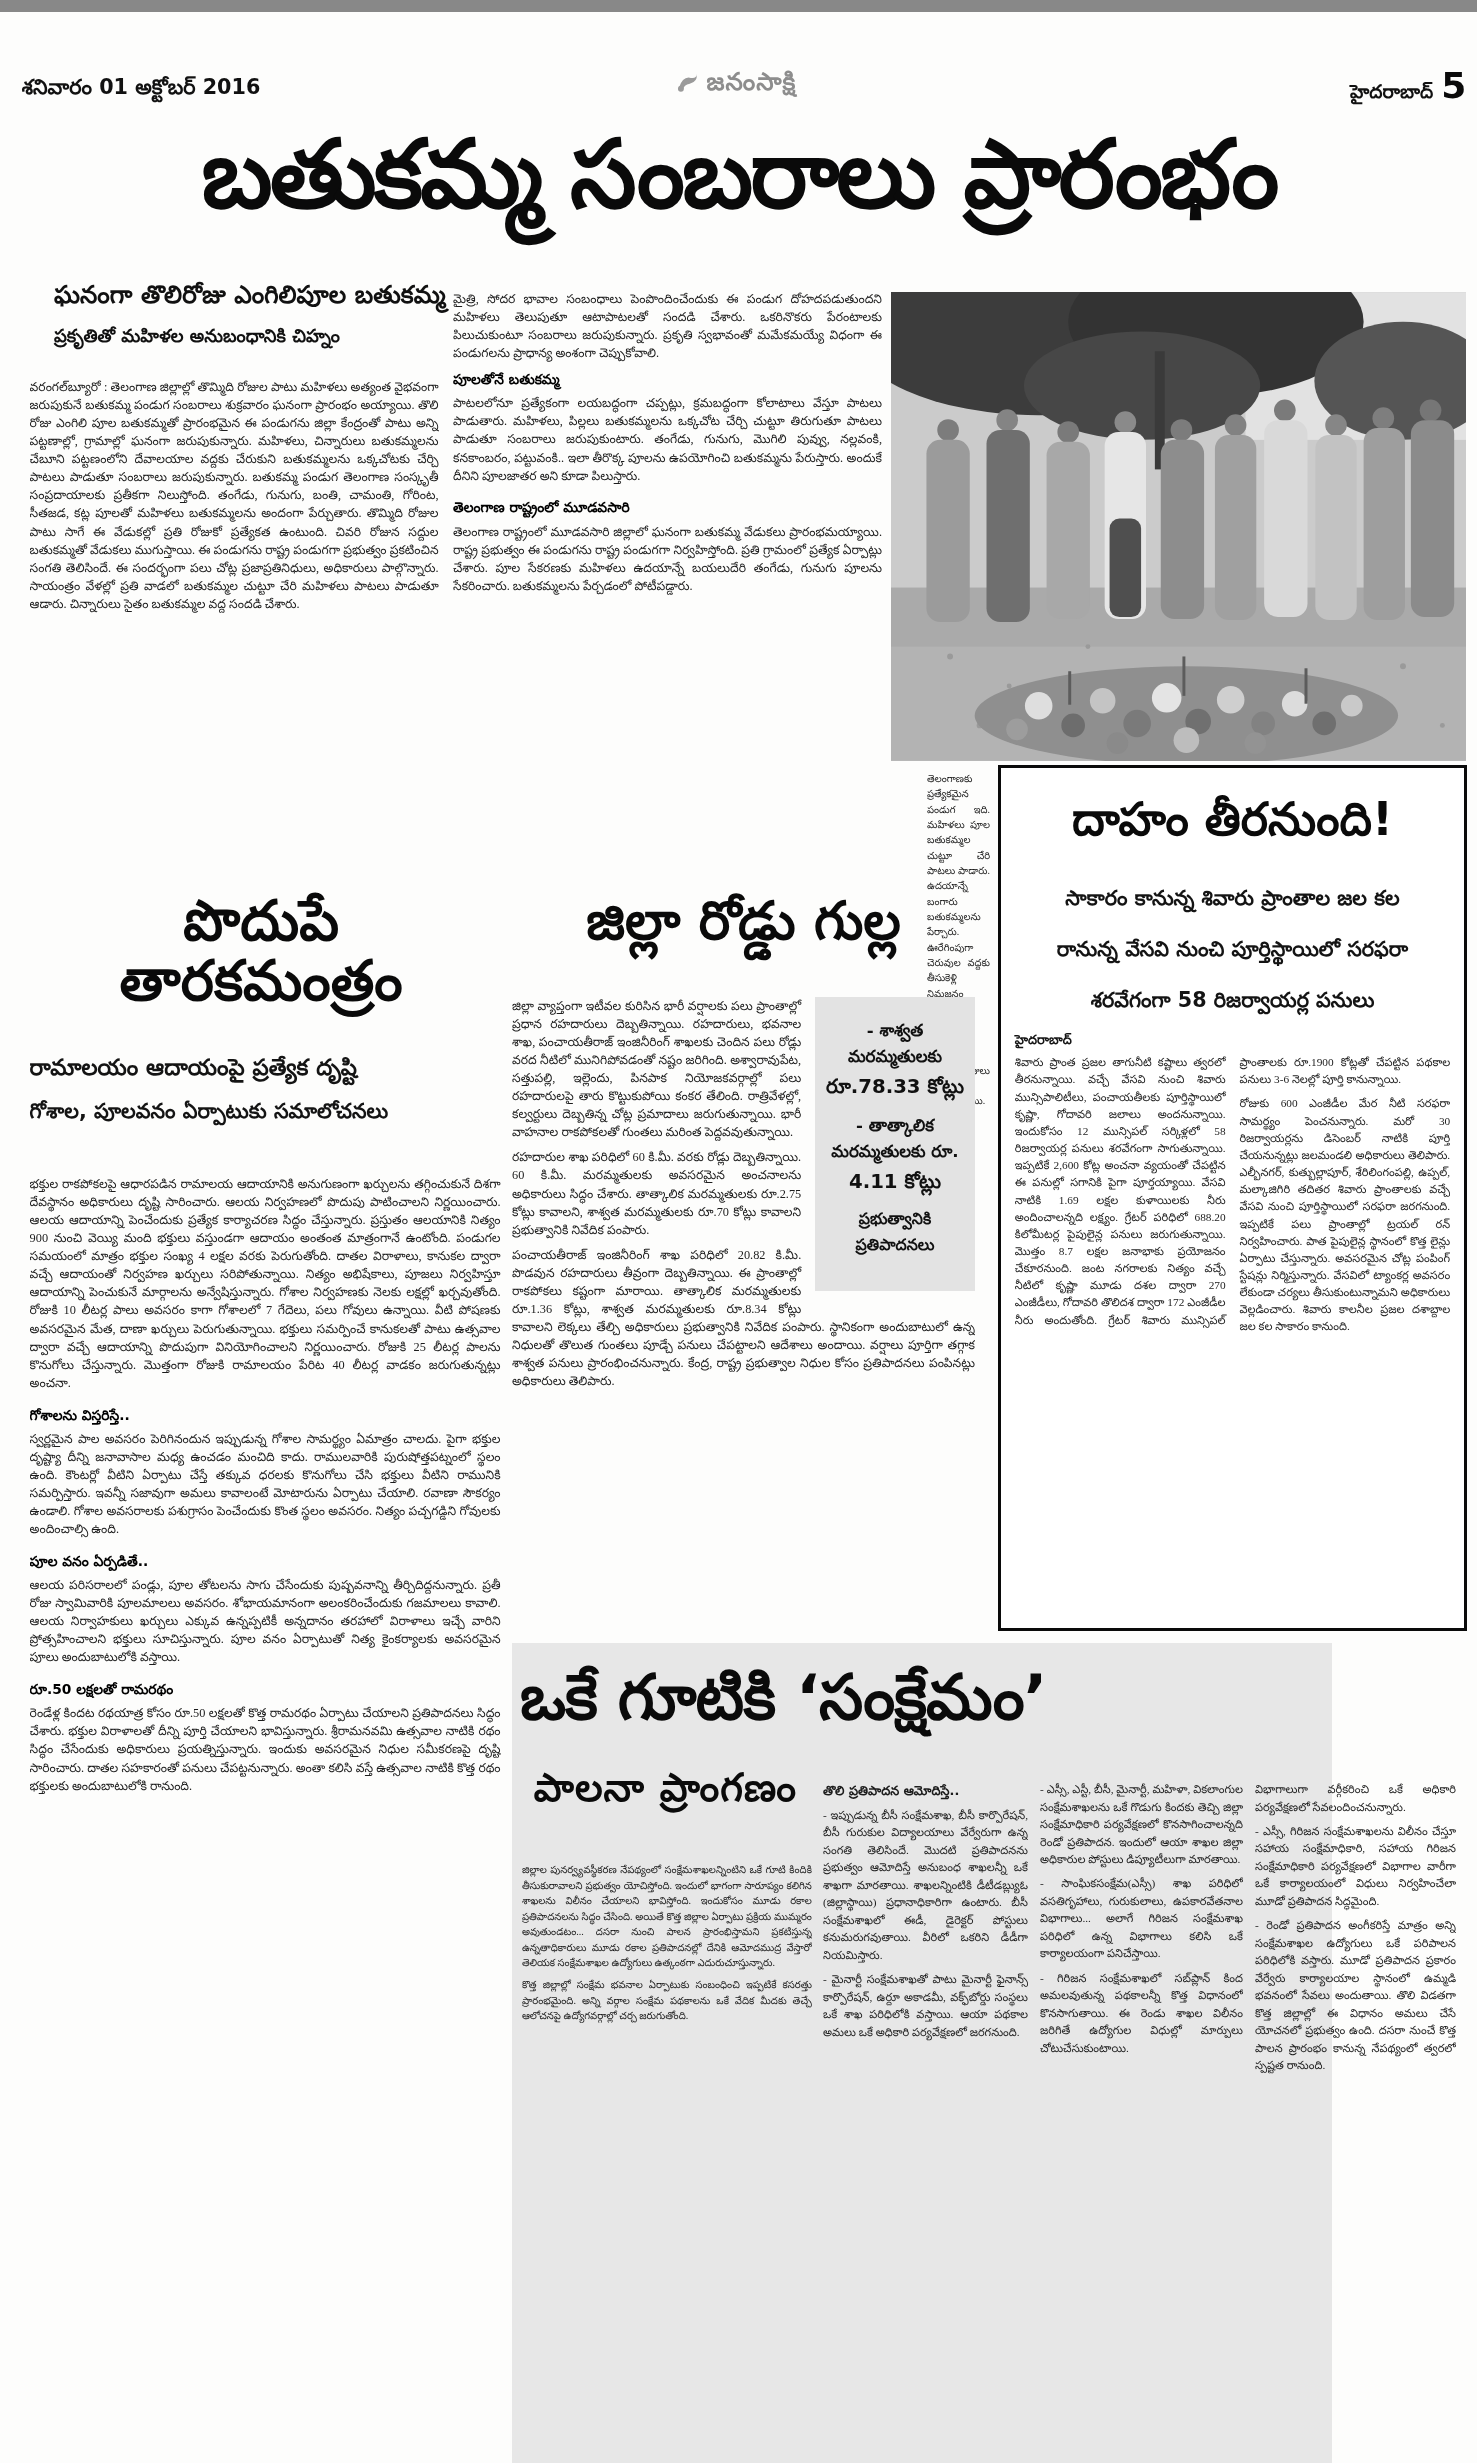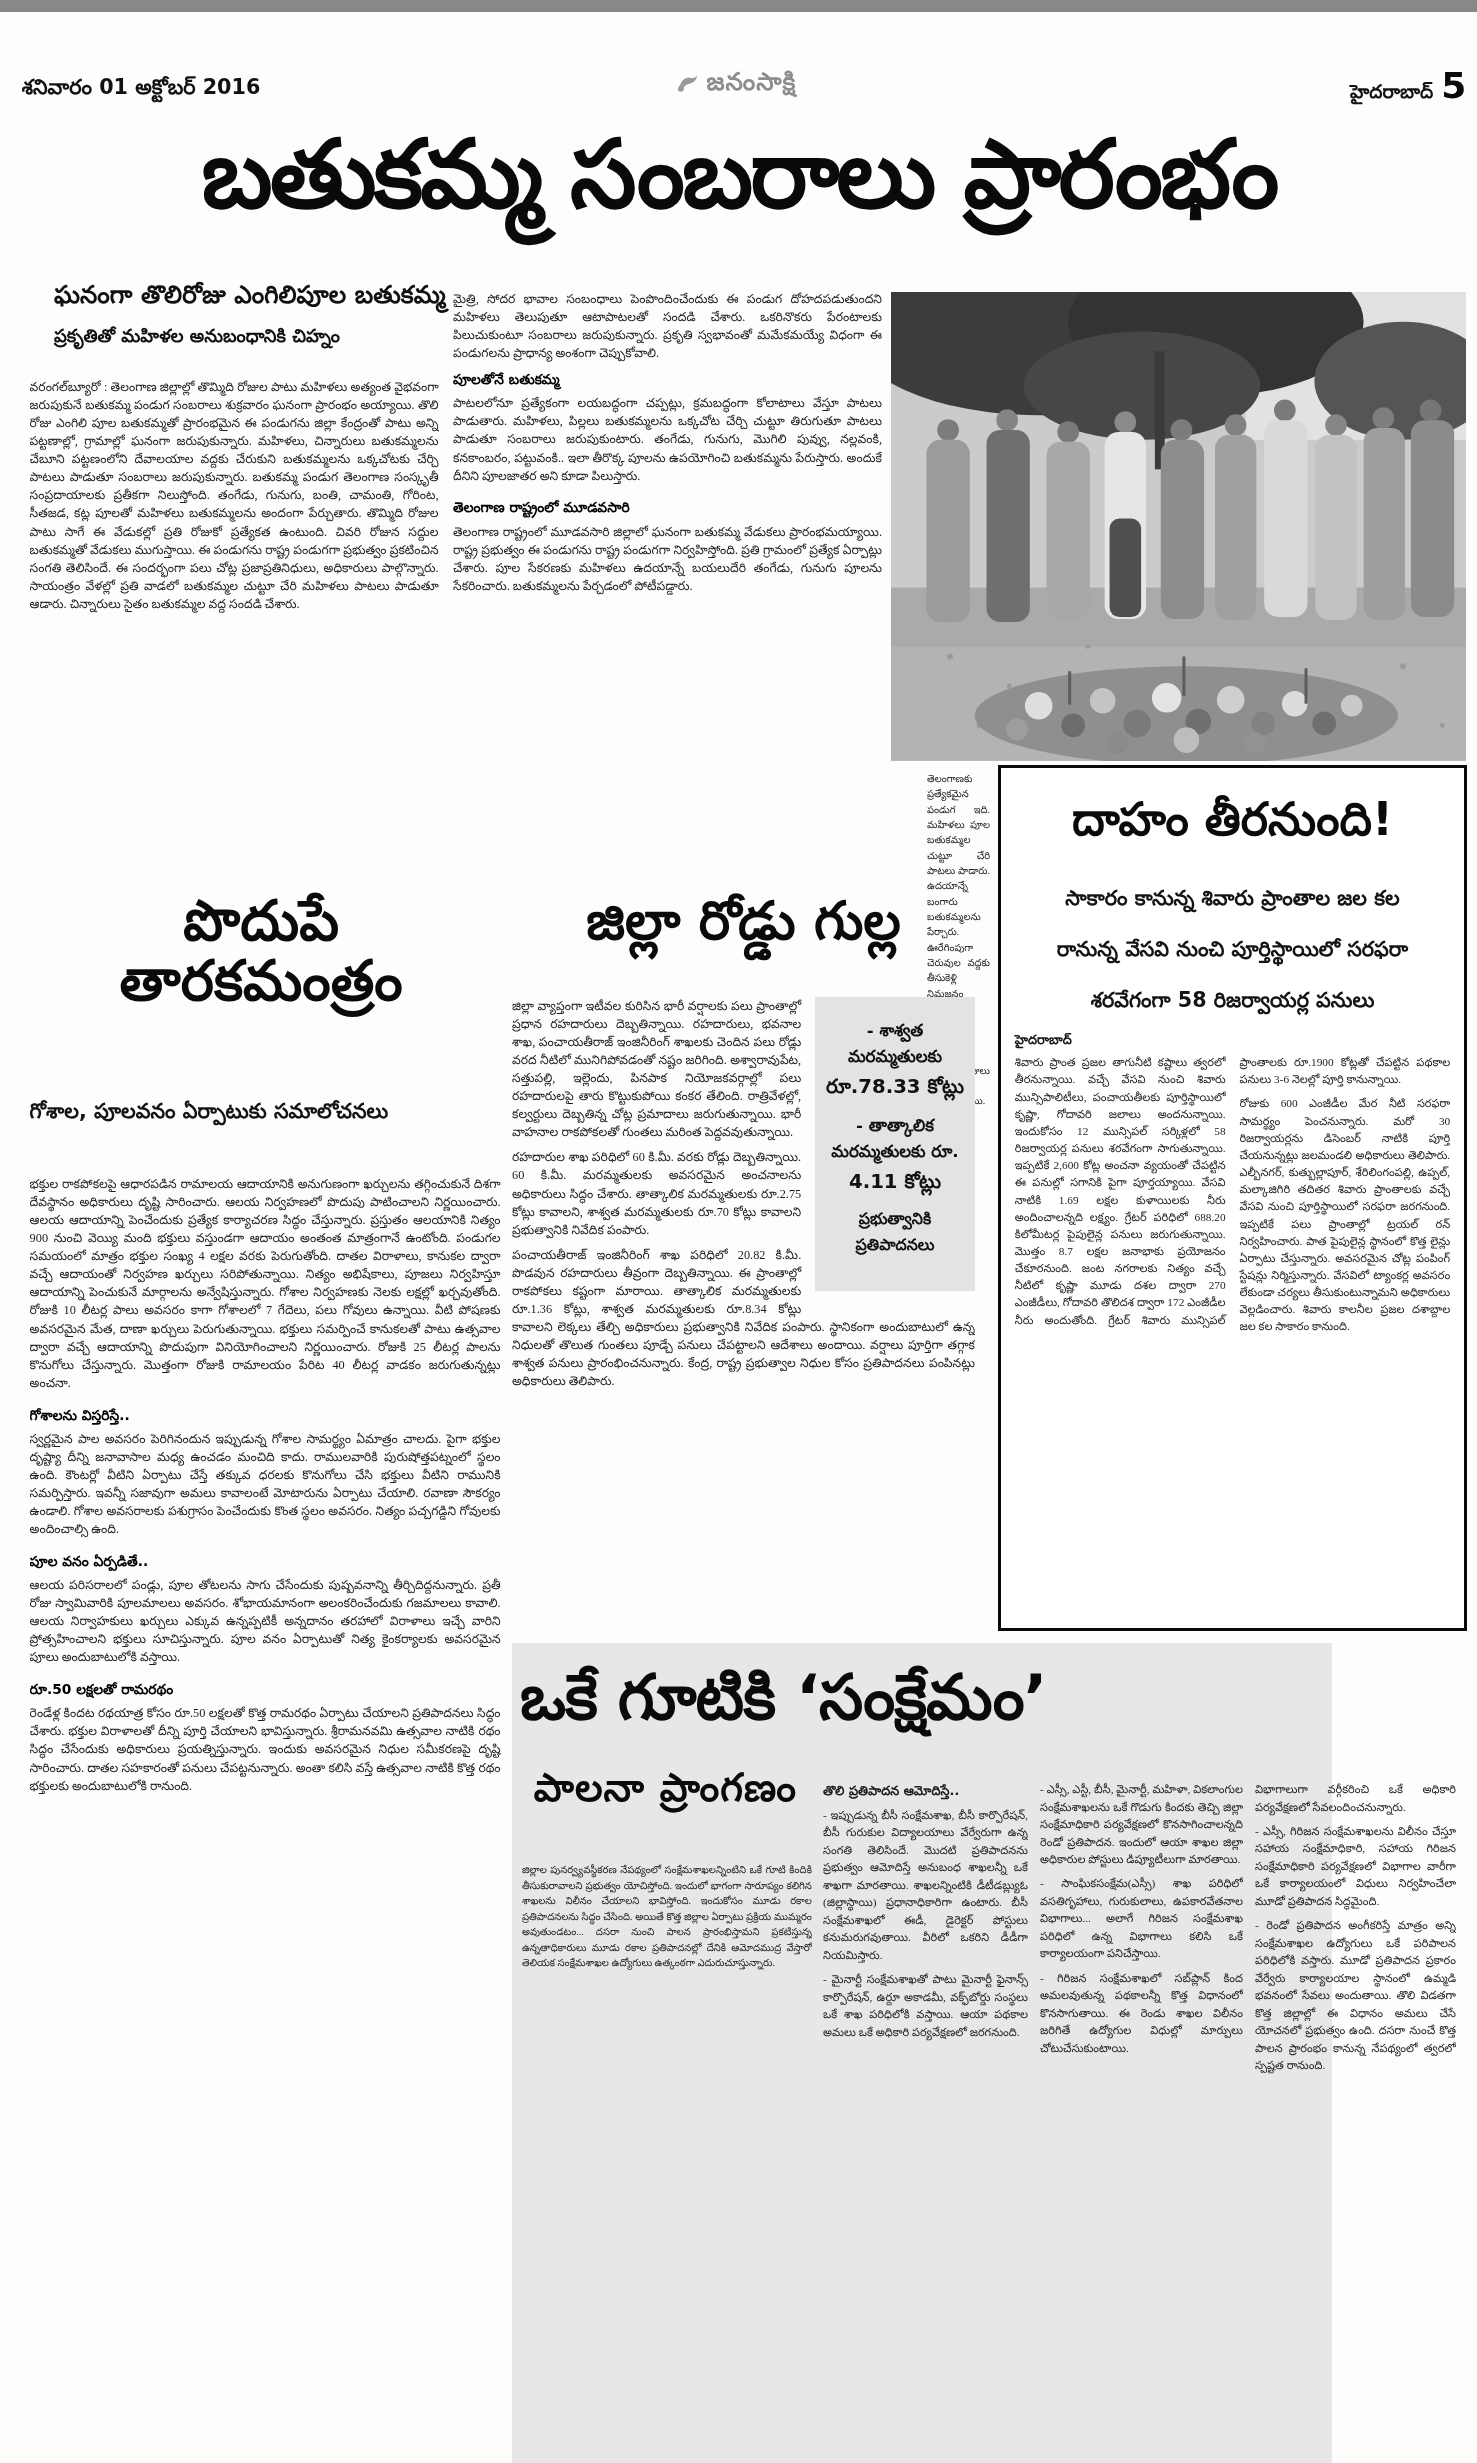--- a/index.html
+++ b/index.html
@@ -130,20 +130,21 @@
       </g>
     </svg>
   </div>
 
   <div class="abs body-txt" style="left:927px; top:759px; width:63px; height:859px; font-size:9.9px; line-height:1.55;">తెలంగాణకు ప్రత్యేకమైన పండుగ ఇది. మహిళలు పూల బతుకమ్మల చుట్టూ చేరి పాటలు పాడారు. ఉదయాన్నే బంగారు బతుకమ్మలను పేర్చారు. ఊరేగింపుగా చెరువుల వద్దకు తీసుకెళ్లి నిమజ్జనం చేశారు. వాడవాడలా సందడి నెలకొంది. తొమ్మిది రోజులు వేడుకలు జరగనున్నాయి.</div>
 
   <div class="abs hdl" style="left:29.6px; top:879px; width:463px; text-align:center; font-size:56px; line-height:1.08;">
     <div>పొదుపే</div>
     <div>తారకమంత్రం</div>
   </div>
+  <div class="abs deck" style="left:29.6px; top:1042px; width:463px; font-size:22.7px;">రామాలయం ఆదాయంపై ప్రత్యేక దృష్టి</div>
   <div class="abs deck" style="left:29.6px; top:1087px; width:463px; font-size:20.7px;">గోశాల, పూలవనం ఏర్పాటుకు సమాలోచనలు</div>
 
   <div class="abs body-txt" style="left:29.6px; top:1163px; width:471px; height:1325px;">
     <p>భక్తుల రాకపోకలపై ఆధారపడిన రామాలయ ఆదాయానికి అనుగుణంగా ఖర్చులను తగ్గించుకునే దిశగా దేవస్థానం అధికారులు దృష్టి సారించారు. ఆలయ నిర్వహణలో పొదుపు పాటించాలని నిర్ణయించారు. ఆలయ ఆదాయాన్ని పెంచేందుకు ప్రత్యేక కార్యాచరణ సిద్ధం చేస్తున్నారు. ప్రస్తుతం ఆలయానికి నిత్యం 900 నుంచి వెయ్యి మంది భక్తులు వస్తుండగా ఆదాయం అంతంత మాత్రంగానే ఉంటోంది. పండుగల సమయంలో మాత్రం భక్తుల సంఖ్య 4 లక్షల వరకు పెరుగుతోంది. దాతల విరాళాలు, కానుకల ద్వారా వచ్చే ఆదాయంతో నిర్వహణ ఖర్చులు సరిపోతున్నాయి. నిత్యం అభిషేకాలు, పూజలు నిర్వహిస్తూ ఆదాయాన్ని పెంచుకునే మార్గాలను అన్వేషిస్తున్నారు. గోశాల నిర్వహణకు నెలకు లక్షల్లో ఖర్చవుతోంది. రోజుకి 10 లీటర్ల పాలు అవసరం కాగా గోశాలలో 7 గేదెలు, పలు గోవులు ఉన్నాయి. వీటి పోషణకు అవసరమైన మేత, దాణా ఖర్చులు పెరుగుతున్నాయి. భక్తులు సమర్పించే కానుకలతో పాటు ఉత్సవాల ద్వారా వచ్చే ఆదాయాన్ని పొదుపుగా వినియోగించాలని నిర్ణయించారు. రోజుకి 25 లీటర్ల పాలను కొనుగోలు చేస్తున్నారు. మొత్తంగా రోజుకి రామాలయం పేరిట 40 లీటర్ల వాడకం జరుగుతున్నట్లు అంచనా.</p>
     <div class="sub-h">గోశాలను విస్తరిస్తే..</div>
     <p>స్వర్ణమైన పాల అవసరం పెరిగినందున ఇప్పుడున్న గోశాల సామర్థ్యం ఏమాత్రం చాలదు. పైగా భక్తుల దృష్ట్యా దీన్ని జనావాసాల మధ్య ఉంచడం మంచిది కాదు. రాములవారికి పురుషోత్తపట్నంలో స్థలం ఉంది. కౌంటర్లో వీటిని ఏర్పాటు చేస్తే తక్కువ ధరలకు కొనుగోలు చేసి భక్తులు వీటిని రామునికి సమర్పిస్తారు. ఇవన్నీ సజావుగా అమలు కావాలంటే మోటారును ఏర్పాటు చేయాలి. రవాణా సౌకర్యం ఉండాలి. గోశాల అవసరాలకు పశుగ్రాసం పెంచేందుకు కొంత స్థలం అవసరం. నిత్యం పచ్చగడ్డిని గోవులకు అందించాల్సి ఉంది.</p>
     <div class="sub-h">పూల వనం ఏర్పడితే..</div>
     <p>ఆలయ పరిసరాలలో పండ్లు, పూల తోటలను సాగు చేసేందుకు పుష్పవనాన్ని తీర్చిదిద్దనున్నారు. ప్రతీ రోజు స్వామివారికి పూలమాలలు అవసరం. శోభాయమానంగా అలంకరించేందుకు గజమాలలు కావాలి. ఆలయ నిర్వాహకులు ఖర్చులు ఎక్కువ ఉన్నప్పటికీ అన్నదానం తరహాలో విరాళాలు ఇచ్చే వారిని ప్రోత్సహించాలని భక్తులు సూచిస్తున్నారు. పూల వనం ఏర్పాటుతో నిత్య కైంకర్యాలకు అవసరమైన పూలు అందుబాటులోకి వస్తాయి.</p>
     <div class="sub-h">రూ.50 లక్షలతో రామరథం</div>
     <p>రెండేళ్ల కిందట రథయాత్ర కోసం రూ.50 లక్షలతో కొత్త రామరథం ఏర్పాటు చేయాలని ప్రతిపాదనలు సిద్ధం చేశారు. భక్తుల విరాళాలతో దీన్ని పూర్తి చేయాలని భావిస్తున్నారు. శ్రీరామనవమి ఉత్సవాల నాటికి రథం సిద్ధం చేసేందుకు అధికారులు ప్రయత్నిస్తున్నారు. ఇందుకు అవసరమైన నిధుల సమీకరణపై దృష్టి సారించారు. దాతల సహకారంతో పనులు చేపట్టనున్నారు. అంతా కలిసి వస్తే ఉత్సవాల నాటికి కొత్త రథం భక్తులకు అందుబాటులోకి రానుంది.</p>
@@ -175,20 +176,21 @@
       <p>రోజుకు 600 ఎంజీడీల మేర నీటి సరఫరా సామర్థ్యం పెంచనున్నారు. మరో 30 రిజర్వాయర్లను డిసెంబర్ నాటికి పూర్తి చేయనున్నట్లు జలమండలి అధికారులు తెలిపారు. ఎల్బీనగర్, కుత్బుల్లాపూర్, శేరిలింగంపల్లి, ఉప్పల్, మల్కాజిగిరి తదితర శివారు ప్రాంతాలకు వచ్చే వేసవి నుంచి పూర్తిస్థాయిలో సరఫరా జరగనుంది. ఇప్పటికే పలు ప్రాంతాల్లో ట్రయల్ రన్ నిర్వహించారు. పాత పైపులైన్ల స్థానంలో కొత్త లైన్లు ఏర్పాటు చేస్తున్నారు. అవసరమైన చోట్ల పంపింగ్ స్టేషన్లు నిర్మిస్తున్నారు. వేసవిలో ట్యాంకర్ల అవసరం లేకుండా చర్యలు తీసుకుంటున్నామని అధికారులు వెల్లడించారు. శివారు కాలనీల ప్రజల దశాబ్దాల జల కల సాకారం కానుంది.</p>
     </div>
   </div>
 
   <div class="abs" style="left:512px; top:1631px; width:820px; height:832px; background:#e7e7e7;">
     <div class="hdl" style="position:absolute; left:7.9px; top:17.7px; width:837px; font-size:63px; letter-spacing:-1px; white-space:nowrap;">ఒకే గూటికి ‘సంక్షేమం’</div>
     <div class="hdl" style="position:absolute; left:21.7px; top:122px; font-size:39px; letter-spacing:1px;">పాలనా ప్రాంగణం</div>
 
     <div class="body-txt" style="position:absolute; left:9.9px; top:219px; width:290px; height:597px; font-size:10px; line-height:1.55;">
       <p>జిల్లాల పునర్వ్యవస్థీకరణ నేపథ్యంలో సంక్షేమశాఖలన్నింటిని ఒకే గూటి కిందికి తీసుకురావాలని ప్రభుత్వం యోచిస్తోంది. ఇందులో భాగంగా సారూప్యం కలిగిన శాఖలను విలీనం చేయాలని భావిస్తోంది. ఇందుకోసం మూడు రకాల ప్రతిపాదనలను సిద్ధం చేసింది. అయితే కొత్త జిల్లాల ఏర్పాటు ప్రక్రియ ముమ్మరం అవుతుండటం... దసరా నుంచి పాలన ప్రారంభిస్తామని ప్రకటిస్తున్న ఉన్నతాధికారులు మూడు రకాల ప్రతిపాదనల్లో దేనికి ఆమోదముద్ర వేస్తారో తెలియక సంక్షేమశాఖల ఉద్యోగులు ఉత్కంఠగా ఎదురుచూస్తున్నారు.</p>
+      <p>కొత్త జిల్లాల్లో సంక్షేమ భవనాల ఏర్పాటుకు సంబంధించి ఇప్పటికే కసరత్తు ప్రారంభమైంది. అన్ని వర్గాల సంక్షేమ పథకాలను ఒకే వేదిక మీదకు తెచ్చే ఆలోచనపై ఉద్యోగవర్గాల్లో చర్చ జరుగుతోంది.</p>
     </div>
 
     <div class="body-txt" style="position:absolute; left:311px; top:138px; width:205px; height:680px; font-size:11.3px; line-height:1.55;">
       <div class="colhead" style="font-size:12.8px;">తొలి ప్రతిపాదన ఆమోదిస్తే..</div>
       <p class="bullet-p">- ఇప్పుడున్న బీసీ సంక్షేమశాఖ, బీసీ కార్పొరేషన్, బీసీ గురుకుల విద్యాలయాలు వేర్వేరుగా ఉన్న సంగతి తెలిసిందే. మొదటి ప్రతిపాదనను ప్రభుత్వం ఆమోదిస్తే అనుబంధ శాఖలన్నీ ఒకే శాఖగా మారతాయి. శాఖలన్నింటికి డీటీడబ్ల్యుఓ (జిల్లాస్థాయి) ప్రధానాధికారిగా ఉంటారు. బీసీ సంక్షేమశాఖలో ఈడీ, డైరెక్టర్ పోస్టులు కనుమరుగవుతాయి. వీరిలో ఒకరిని డీడీగా నియమిస్తారు.</p>
       <p class="bullet-p">- మైనార్టీ సంక్షేమశాఖతో పాటు మైనార్టీ ఫైనాన్స్ కార్పొరేషన్, ఉర్దూ అకాడమీ, వక్ఫ్‌బోర్డు సంస్థలు ఒకే శాఖ పరిధిలోకి వస్తాయి. ఆయా పథకాల అమలు ఒకే అధికారి పర్యవేక్షణలో జరగనుంది.</p>
     </div>
 
     <div class="body-txt" style="position:absolute; left:528px; top:138px; width:203px; height:680px; font-size:11.3px; line-height:1.55;">
       <p class="bullet-p">- ఎస్సీ, ఎస్టీ, బీసీ, మైనార్టీ, మహిళా, వికలాంగుల సంక్షేమశాఖలను ఒకే గొడుగు కిందకు తెచ్చి జిల్లా సంక్షేమాధికారి పర్యవేక్షణలో కొనసాగించాలన్నది రెండో ప్రతిపాదన. ఇందులో ఆయా శాఖల జిల్లా అధికారుల పోస్టులు డిప్యూటీలుగా మారతాయి.</p>

